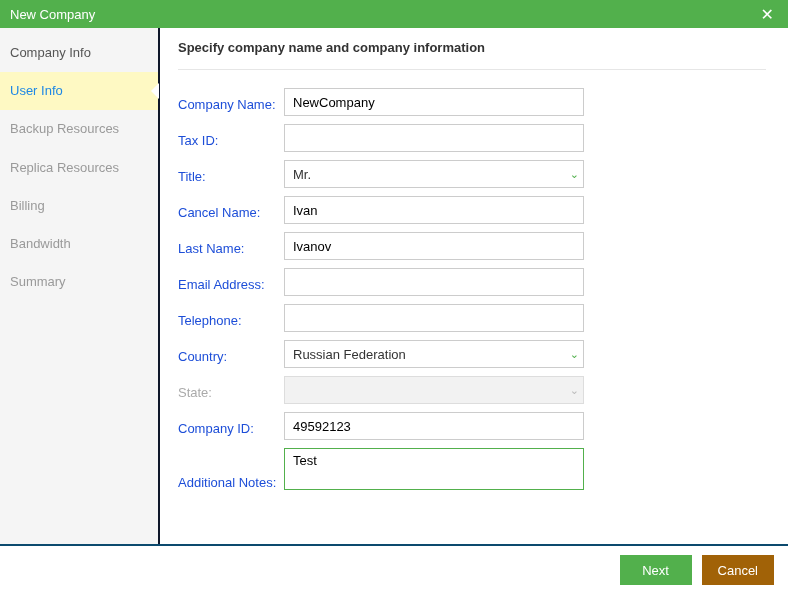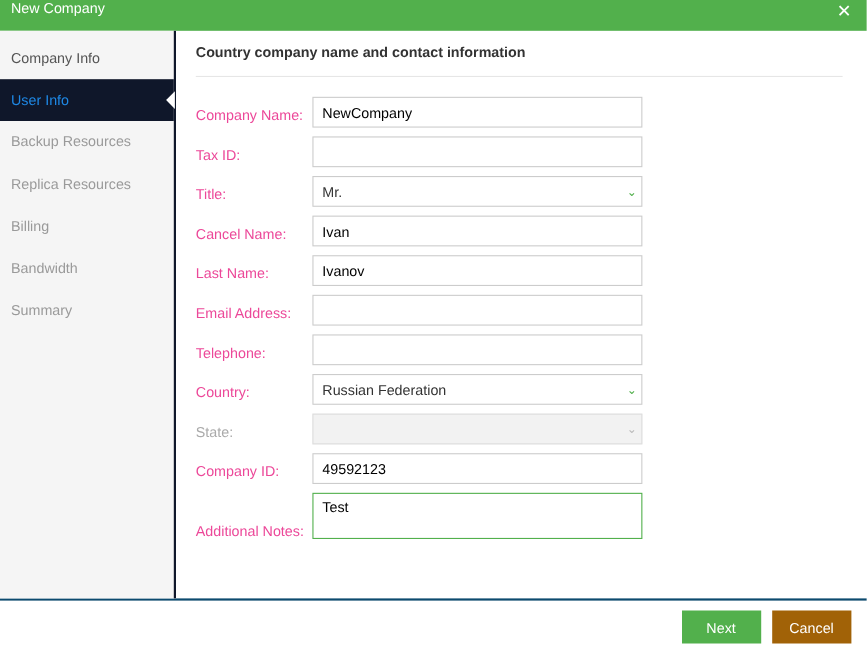--- a/index.html
+++ b/index.html
@@ -11,20 +11,21 @@
       width: 788px;
       height: 595px;
       overflow: hidden;
     }
     .titlebar {
       background: #4caf50;
       background: linear-gradient(to bottom, #54b94e, #4aa847);
       background: #4aab45;
       height: 28px;
       display: flex;
+      align-items: center;
       justify-content: space-between;
       padding: 0 10px;
       color: #fff;
     }
     .titlebar {
       background: #52b04c;
     }
     .close-x {
       font-size: 16px;
       cursor: pointer;
@@ -45,21 +46,21 @@
       font-size: 13px;
       color: #9a9a9a;
       cursor: pointer;
       line-height: 1.4;
     }
     .sidebar-item.done {
       color: #555;
     }
     .sidebar-item.active {
       color: #1e88e5;
-      background: #0f172a;
+      background: #fef9c3;
       position: relative;
     }
     .sidebar-item.active::after {
       content: "";
       position: absolute;
       right: -1px;
       top: 50%;
       margin-top: -8px;
       width: 0; height: 0;
       border-top: 8px solid transparent;
@@ -83,21 +84,21 @@
     }
     .form-row {
       display: flex;
       align-items: center;
       margin-bottom: 8px;
     }
     .form-row.tall { align-items: flex-end; }
     .form-label {
       width: 106px;
       font-size: 13px;
-      color: #ec4899;
+      color: #1d4ed8;
       padding-top: 4px;
     }
     .form-label.disabled { color: #aaa; }
     .text-input, .select-box, .textarea-box {
       flex: 1;
       height: 28px;
       border: 1px solid #ccc;
       padding: 4px 8px;
       font-size: 13px;
       font-family: inherit;
@@ -163,21 +164,21 @@
     <div class="sidebar-item done"><span>Company Info</span></div>
     <div class="sidebar-item active"><span>User Info</span></div>
     <div class="sidebar-item"><span>Backup Resources</span></div>
     <div class="sidebar-item"><span>Replica Resources</span></div>
     <div class="sidebar-item"><span>Billing</span></div>
     <div class="sidebar-item"><span>Bandwidth</span></div>
     <div class="sidebar-item"><span>Summary</span></div>
   </div>
 
   <div class="main">
-    <div class="page-heading">Country company name and contact information</div>
+    <div class="page-heading">Specify company name and company information</div>
     <hr class="hr">
 
     <div class="form-row">
       <div class="form-label">Company Name:</div>
       <input class="text-input" type="text" value="NewCompany" style="">
     </div>
 
     <div class="form-row">
       <div class="form-label">Tax ID:</div>
       <input class="text-input" type="text" value="" style="">

